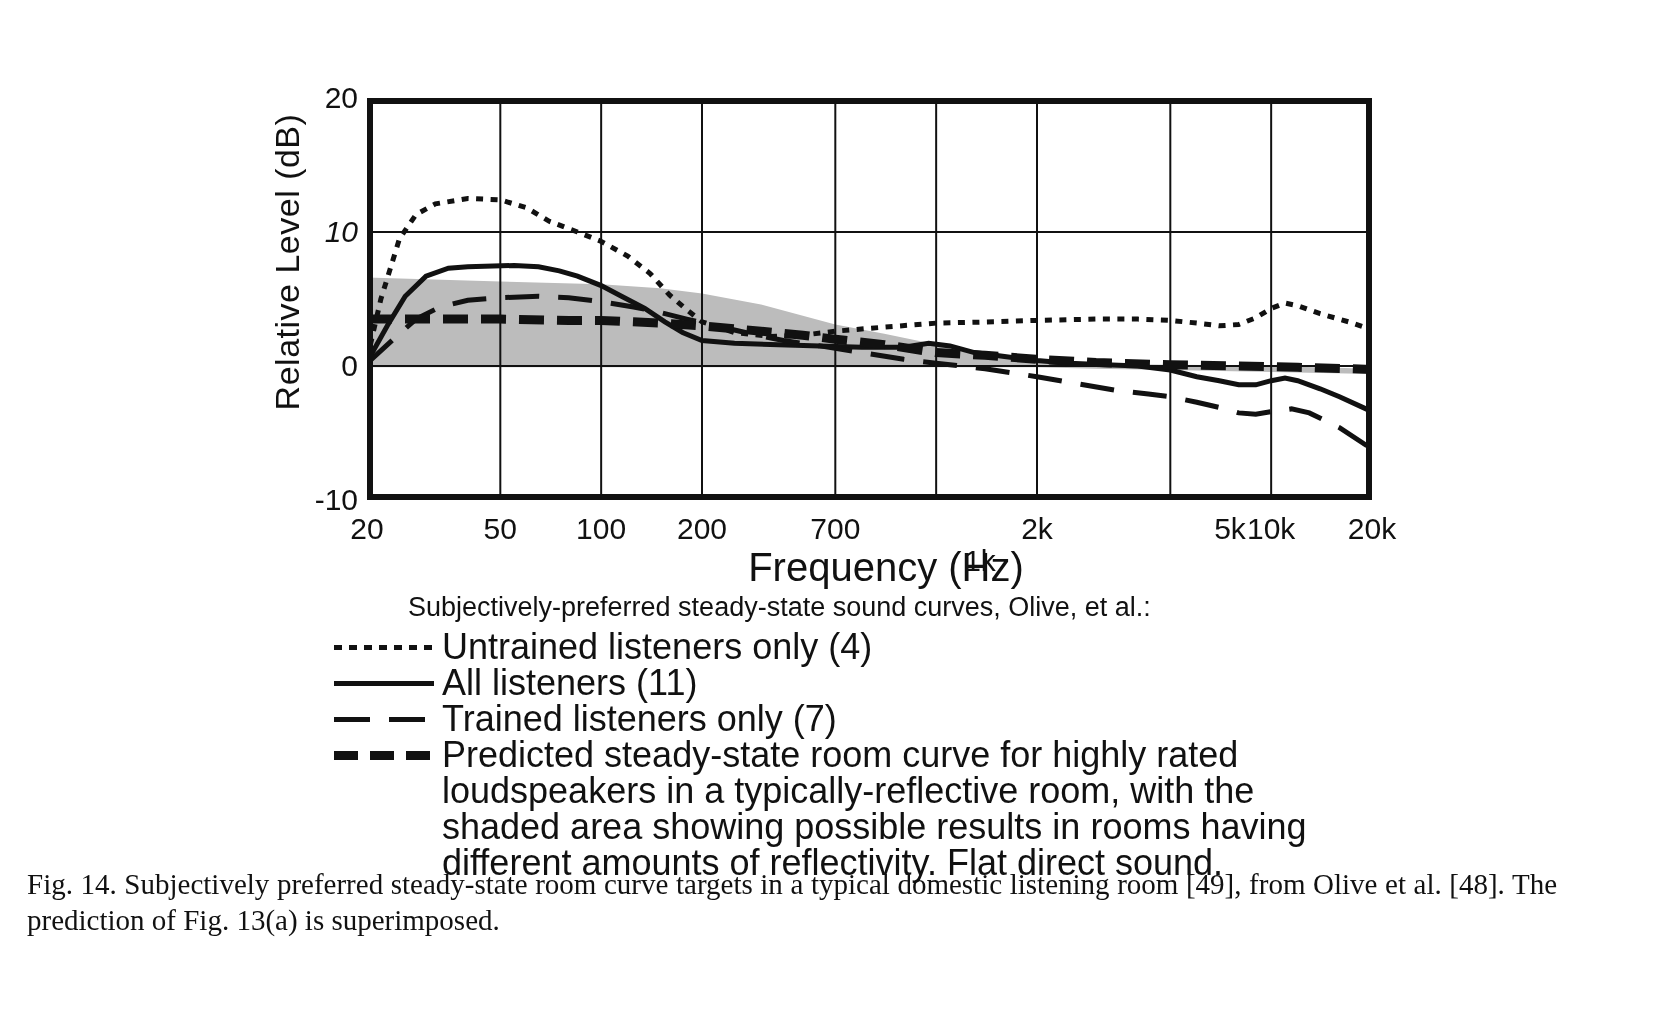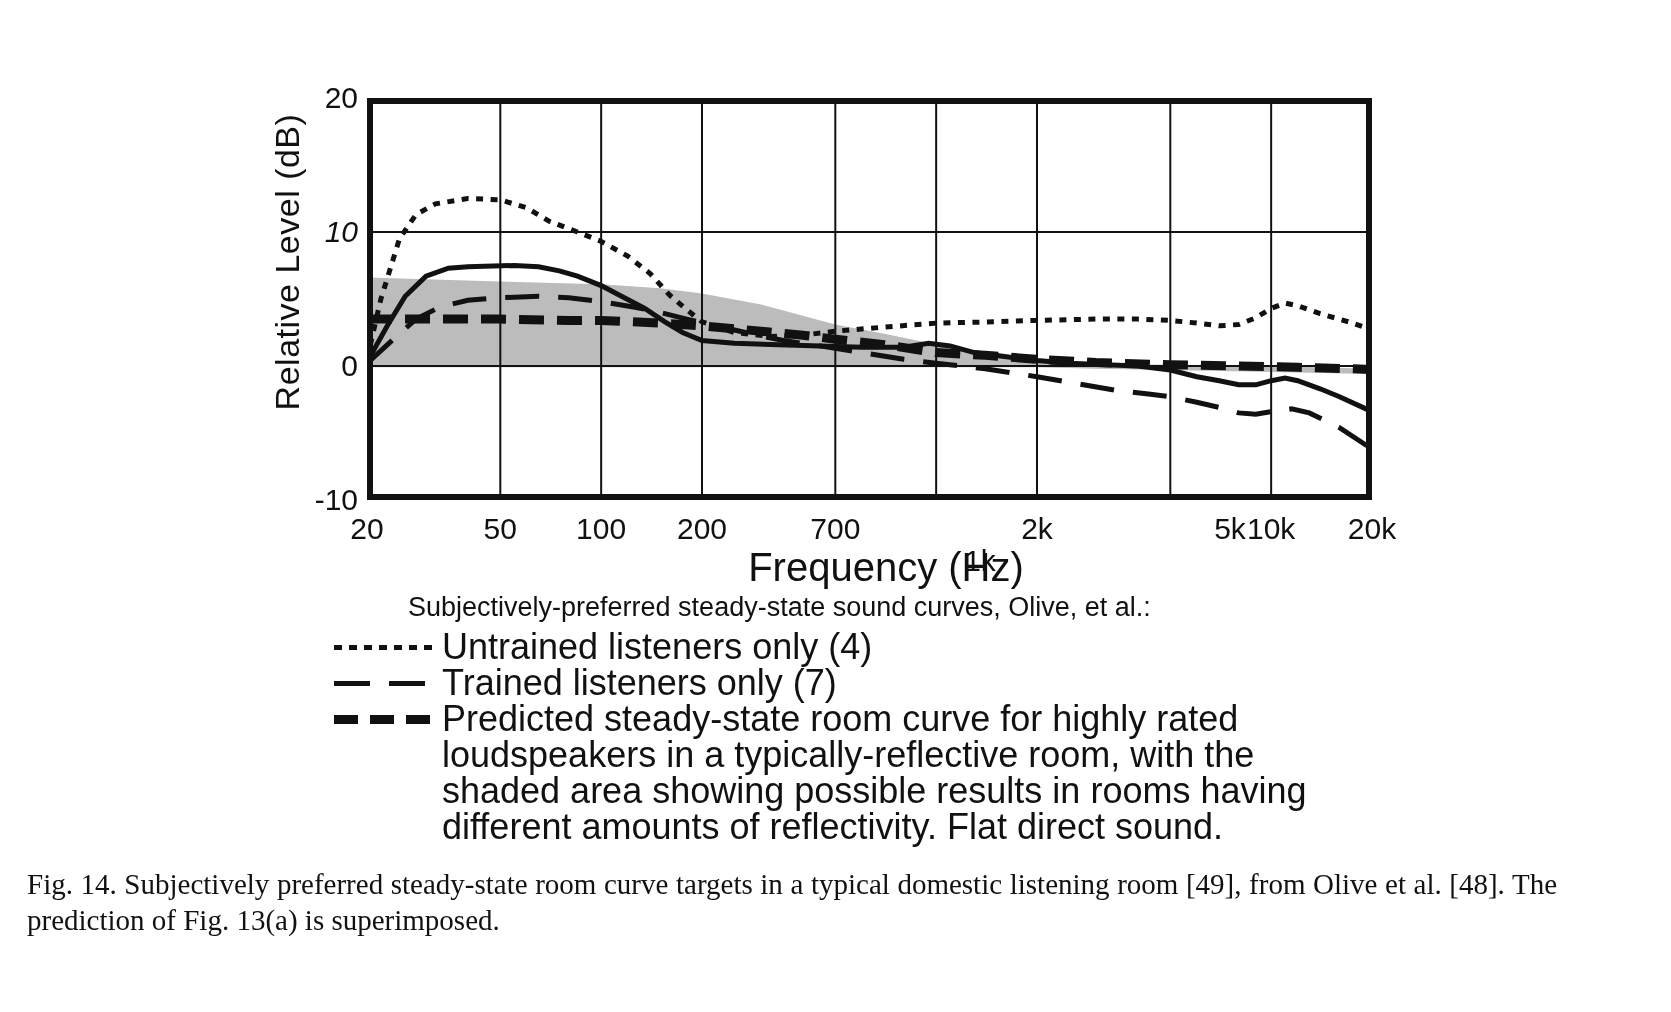--- a/index.html
+++ b/index.html
@@ -75,20 +75,24 @@
   <div class="xlabel">Frequency (Hz)</div>
 
   <div class="legend">
     <div class="legend-title">Subjectively-preferred steady-state sound curves, Olive, et al.:</div>
     <div id="legend-items">
         <div class="legend-row">
           <div class="sw dotted"></div>
           <div class="legend-label">Untrained listeners only (4)</div>
         </div>
         <div class="legend-row">
+          <div class="sw solid"></div>
+          <div class="legend-label">All listeners (11)</div>
+        </div>
+        <div class="legend-row">
           <div class="sw long-dash"></div>
           <div class="legend-label">Trained listeners only (7)</div>
         </div>
         <div class="legend-row">
           <div class="sw thick-dash"></div>
           <div class="legend-label">Predicted steady-state room curve for highly rated loudspeakers in a typically-reflective room, with the shaded area showing possible results in rooms having different amounts of reflectivity.  Flat direct sound.</div>
         </div>
       </div>
   </div>
 

